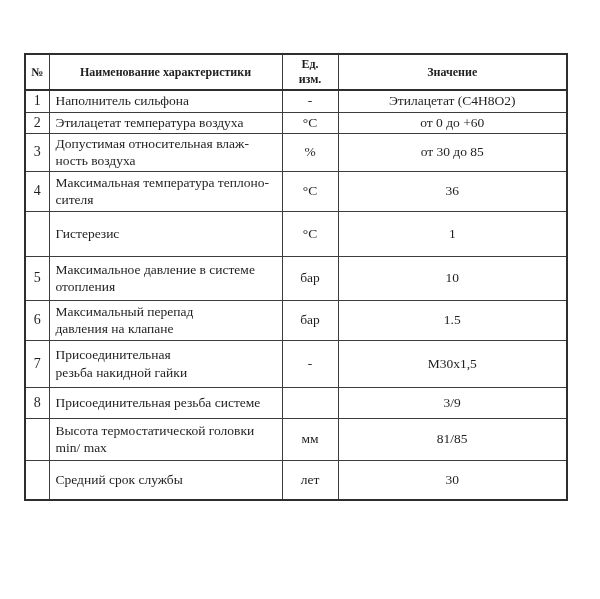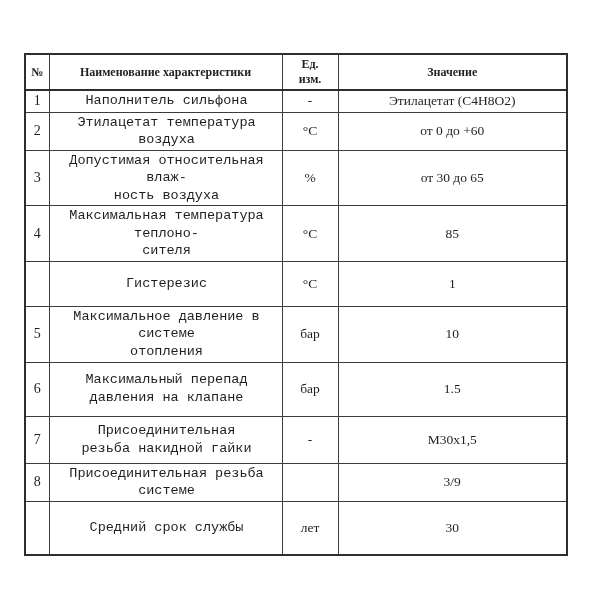--- a/index.html
+++ b/index.html
@@ -38,44 +38,43 @@
     padding: 2px 2px;
     line-height: 1.25;
     white-space: pre-line;
   }
   td.c-num {
     text-align: center;
     font-size: 14px;
     padding: 1px 2px;
   }
   td.c-name {
-    text-align: center;
+    text-align: left;
     font-size: 13.5px;
     padding: 1px 4px 1px 6px;
     line-height: 1.3;
     white-space: pre-line;
-    font-family: Liberation Mono, monospace;
   }
   td.c-unit {
     text-align: center;
     font-size: 13.5px;
     padding: 1px 2px;
   }
   td.c-value {
     text-align: center;
     font-size: 13.5px;
     padding: 0 2px;
   }
   
   tr.rh22 { height: 22px; }
   tr.rh21 { height: 21px; }
   tr.rh31 { height: 31px; }
   tr.rh35 { height: 35px; }
   tr.rh37 { height: 37px; }
-  tr.rh38 { height: 54px; }
+  tr.rh38 { height: 40px; }
   tr.rh42 { height: 42px; }
   tr.rh44 { height: 44px; }
   tr.rh45 { height: 45px; }
   tr.rh47 { height: 47px; }
 </style>
 </head>
 <body>
 
 <div class="page">
   <table class="spec">
@@ -105,28 +104,28 @@
         <td class="c-num">2</td>
         <td class="c-name">Этилацетат температура воздуха</td>
         <td class="c-unit">°С</td>
         <td class="c-value">от 0 до +60</td>
       </tr>
       <tr class="rh37">
         <td class="c-num">3</td>
         <td class="c-name">Допустимая относительная влаж-
 ность воздуха</td>
         <td class="c-unit">%</td>
-        <td class="c-value">от 30 до 65</td>
+        <td class="c-value">от 30 до 85</td>
       </tr>
       <tr class="rh38">
         <td class="c-num">4</td>
         <td class="c-name">Максимальная температура теплоно-
 сителя</td>
         <td class="c-unit">°С</td>
-        <td class="c-value">85</td>
+        <td class="c-value">36</td>
       </tr>
       <tr class="rh45">
         <td class="c-num"></td>
         <td class="c-name">Гистерезис</td>
         <td class="c-unit">°С</td>
         <td class="c-value">1</td>
       </tr>
       <tr class="rh44">
         <td class="c-num">5</td>
         <td class="c-name">Максимальное давление в системе
@@ -147,20 +146,27 @@
 резьба накидной гайки</td>
         <td class="c-unit">-</td>
         <td class="c-value">М30х1,5</td>
       </tr>
       <tr class="rh31">
         <td class="c-num">8</td>
         <td class="c-name">Присоединительная резьба системе</td>
         <td class="c-unit"></td>
         <td class="c-value">3/9</td>
       </tr>
+      <tr class="rh42">
+        <td class="c-num"></td>
+        <td class="c-name">Высота термостатической головки
+min/ max</td>
+        <td class="c-unit">мм</td>
+        <td class="c-value">81/85</td>
+      </tr>
       <tr class="rh38">
         <td class="c-num"></td>
         <td class="c-name">Средний срок службы</td>
         <td class="c-unit">лет</td>
         <td class="c-value">30</td>
       </tr>
     </tbody>
   </table>
 </div>
 

